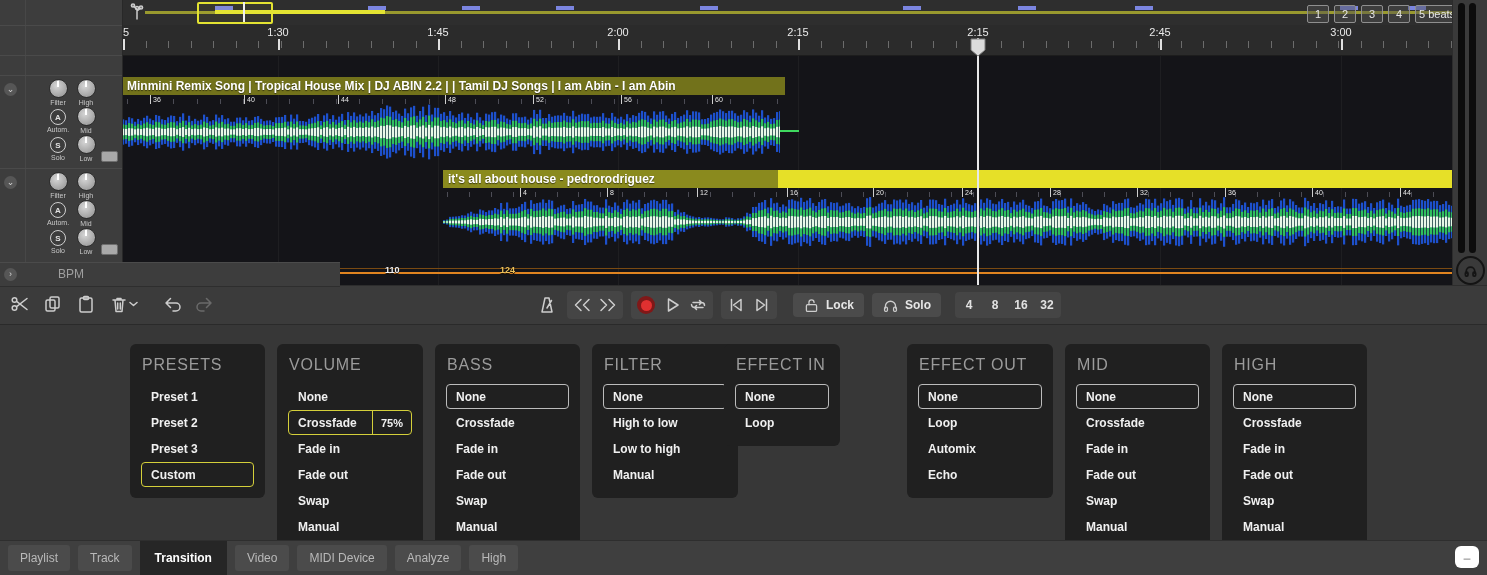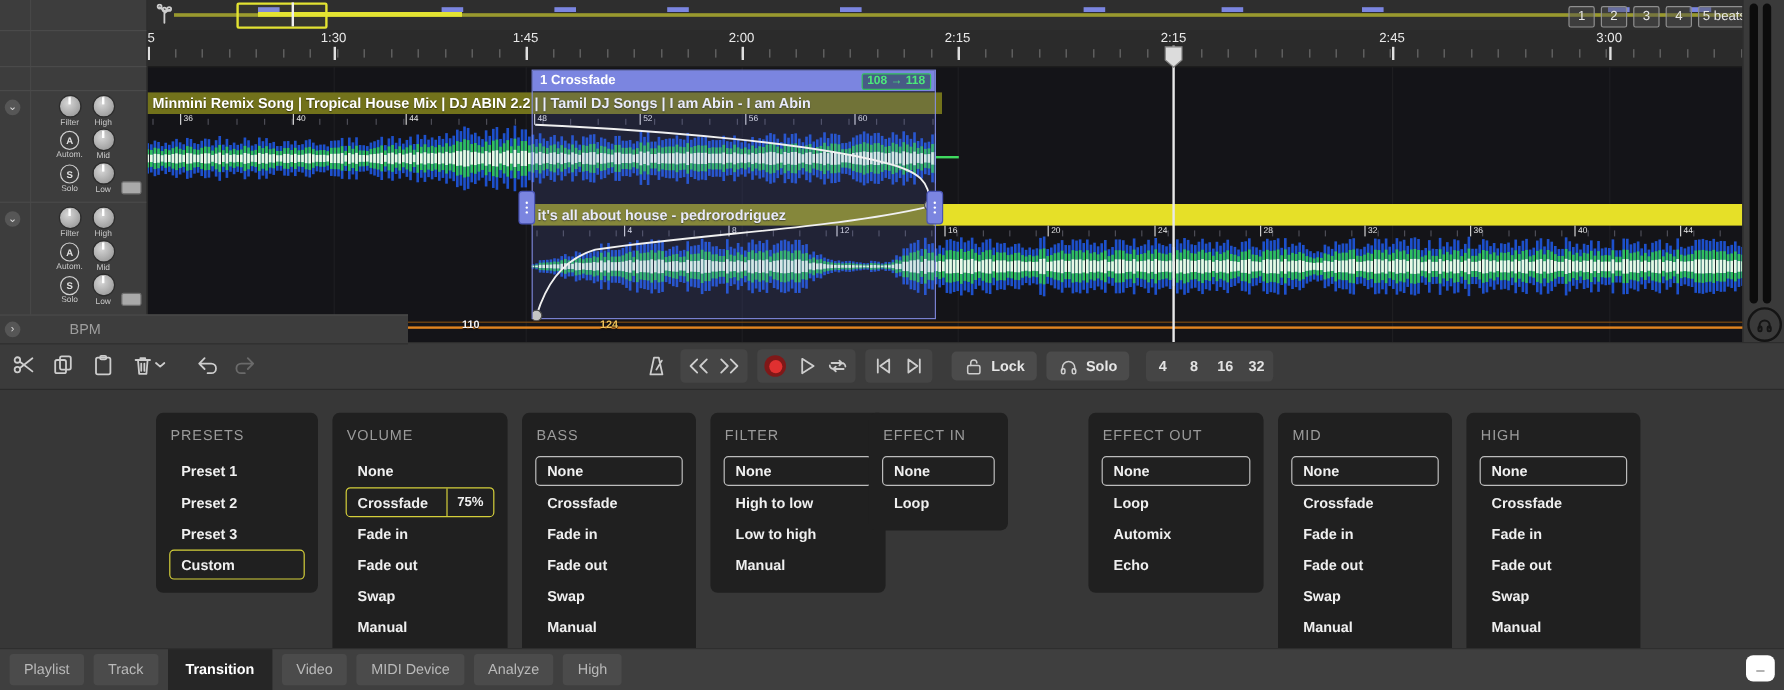--- a/index.html
+++ b/index.html
@@ -99,21 +99,21 @@
   .rec-outer{width:18px;height:18px;border-radius:50%;background:#801818;display:flex;align-items:center;justify-content:center;}
   .rec-inner{width:11px;height:11px;border-radius:50%;background:#e03030;}
   .automix{width:76px;height:26px;background:#f3e93d;border-radius:4px;color:#1d1d1d;font-size:12px;font-weight:bold;
            display:flex;align-items:center;justify-content:center;}
   svg.ic{stroke:#cdcdcd;fill:none;stroke-width:1.5;stroke-linecap:round;stroke-linejoin:round;}
   .dim{opacity:.32;}
 
   
   .panels-bg{left:0;top:325px;width:1487px;height:215px;background:#373737;}
   .panel{position:absolute;top:344px;background:#202020;border-radius:6px;padding:10px 0 10px 0;}
-  .panel-title{color:#9b9b9b;font-size:12px;letter-spacing:.8px;padding:2px 12px 10px 12px;}
+  .panel-title{color:#9b9b9b;font-size:16px;letter-spacing:.8px;padding:2px 12px 10px 12px;}
   .pitem{height:23px;display:flex;align-items:center;color:#f0f0f0;font-size:12px;font-weight:bold;
          margin:0 11px 1px 11px;padding-left:9px;border:1px solid transparent;border-radius:4px;}
   .pitem.sel-y{border-color:#d4cf3a;}
   .pitem.sel-g{border-color:#bcbcbc;}
   .pbadge{margin-left:auto;border-left:1px solid #d4cf3a;height:100%;display:flex;align-items:center;
           justify-content:center;width:38px;font-size:11px;}
 
   
   .tabs{left:0;top:540px;width:1487px;height:35px;background:#3f3f3f;border-top:1px solid #2e2e2e;box-sizing:border-box;display:flex;align-items:center;padding-left:8px;}
   .tab{height:26px;background:#4b4b4b;border-radius:3px;color:#b9b9b9;font-size:12px;display:flex;align-items:center;
@@ -2020,42 +2020,20 @@
       <rect x="1002" y="16.506170102055357" width="2.2" height="24.987659795889282" fill="#2fbf5f"></rect>
       <rect x="1002" y="23.58600704422399" width="2.2" height="10.827985911552023" fill="#e8f8e8"></rect>
       <rect x="1005" y="11.839469561350079" width="2.2" height="34.32106087729984" fill="#1d50cc"></rect>
       <rect x="1005" y="18.703681736810047" width="2.2" height="20.592636526379906" fill="#2fbf5f"></rect>
       <rect x="1005" y="24.53826208595102" width="2.2" height="8.92347582809796" fill="#e8f8e8"></rect>
       <rect x="1008" y="12.77276997182624" width="2.2" height="32.45446005634752" fill="#1d50cc"></rect>
       <rect x="1008" y="19.263661983095744" width="2.2" height="19.47267603380851" fill="#2fbf5f"></rect>
       <rect x="1008" y="24.78092019267482" width="2.2" height="8.438159614650356" fill="#e8f8e8"></rect>
     </svg>
 
-  <div class="abs xfade">
-    <div class="xf-head">
-      <div class="xf-title">1 Crossfade</div>
-      <div class="xf-badge">108 → 118</div>
-    </div>
-    <svg width="337" height="208" viewBox="0 0 337 208" style="position:absolute;left:0;top:0">
-      <path d="M 2 45 C 110 50 230 60 295 77 C 322 84 331 92 331 112" stroke="#f0f0f0" stroke-width="1.6" fill="none"></path>
-      <path d="M 3 204 C 10 182 22 158 52 149 C 150 135 255 131 331 113" stroke="#f0f0f0" stroke-width="1.6" fill="none"></path>
-      <circle cx="3" cy="204" r="4.5" fill="#c4c4c4" stroke="#4a4a4a"></circle>
-      <circle cx="331" cy="112" r="4.5" fill="#c4c4c4" stroke="#4a4a4a"></circle>
-    </svg>
-    <div class="xf-handle" style="left:-12px;top:100px">
-        <i></i>
-        <i></i>
-        <i></i>
-      </div>
-    <div class="xf-handle" style="right:-7px;top:100px">
-        <i></i>
-        <i></i>
-        <i></i>
-      </div>
-  </div>
   <div class="abs green-seg"></div>
 
   <svg class="abs ph-marker" width="16" height="20">
     <polygon points="1,1 15,1 15,12 8,18 1,12" fill="#dcdcdc" stroke="#7e7e7e"></polygon>
   </svg>
   <div class="abs playhead"></div>
 
   <div class="abs bpm-line-hi"></div>
   <div class="abs bpm-line"></div>
   <div id="bpm-markers">

